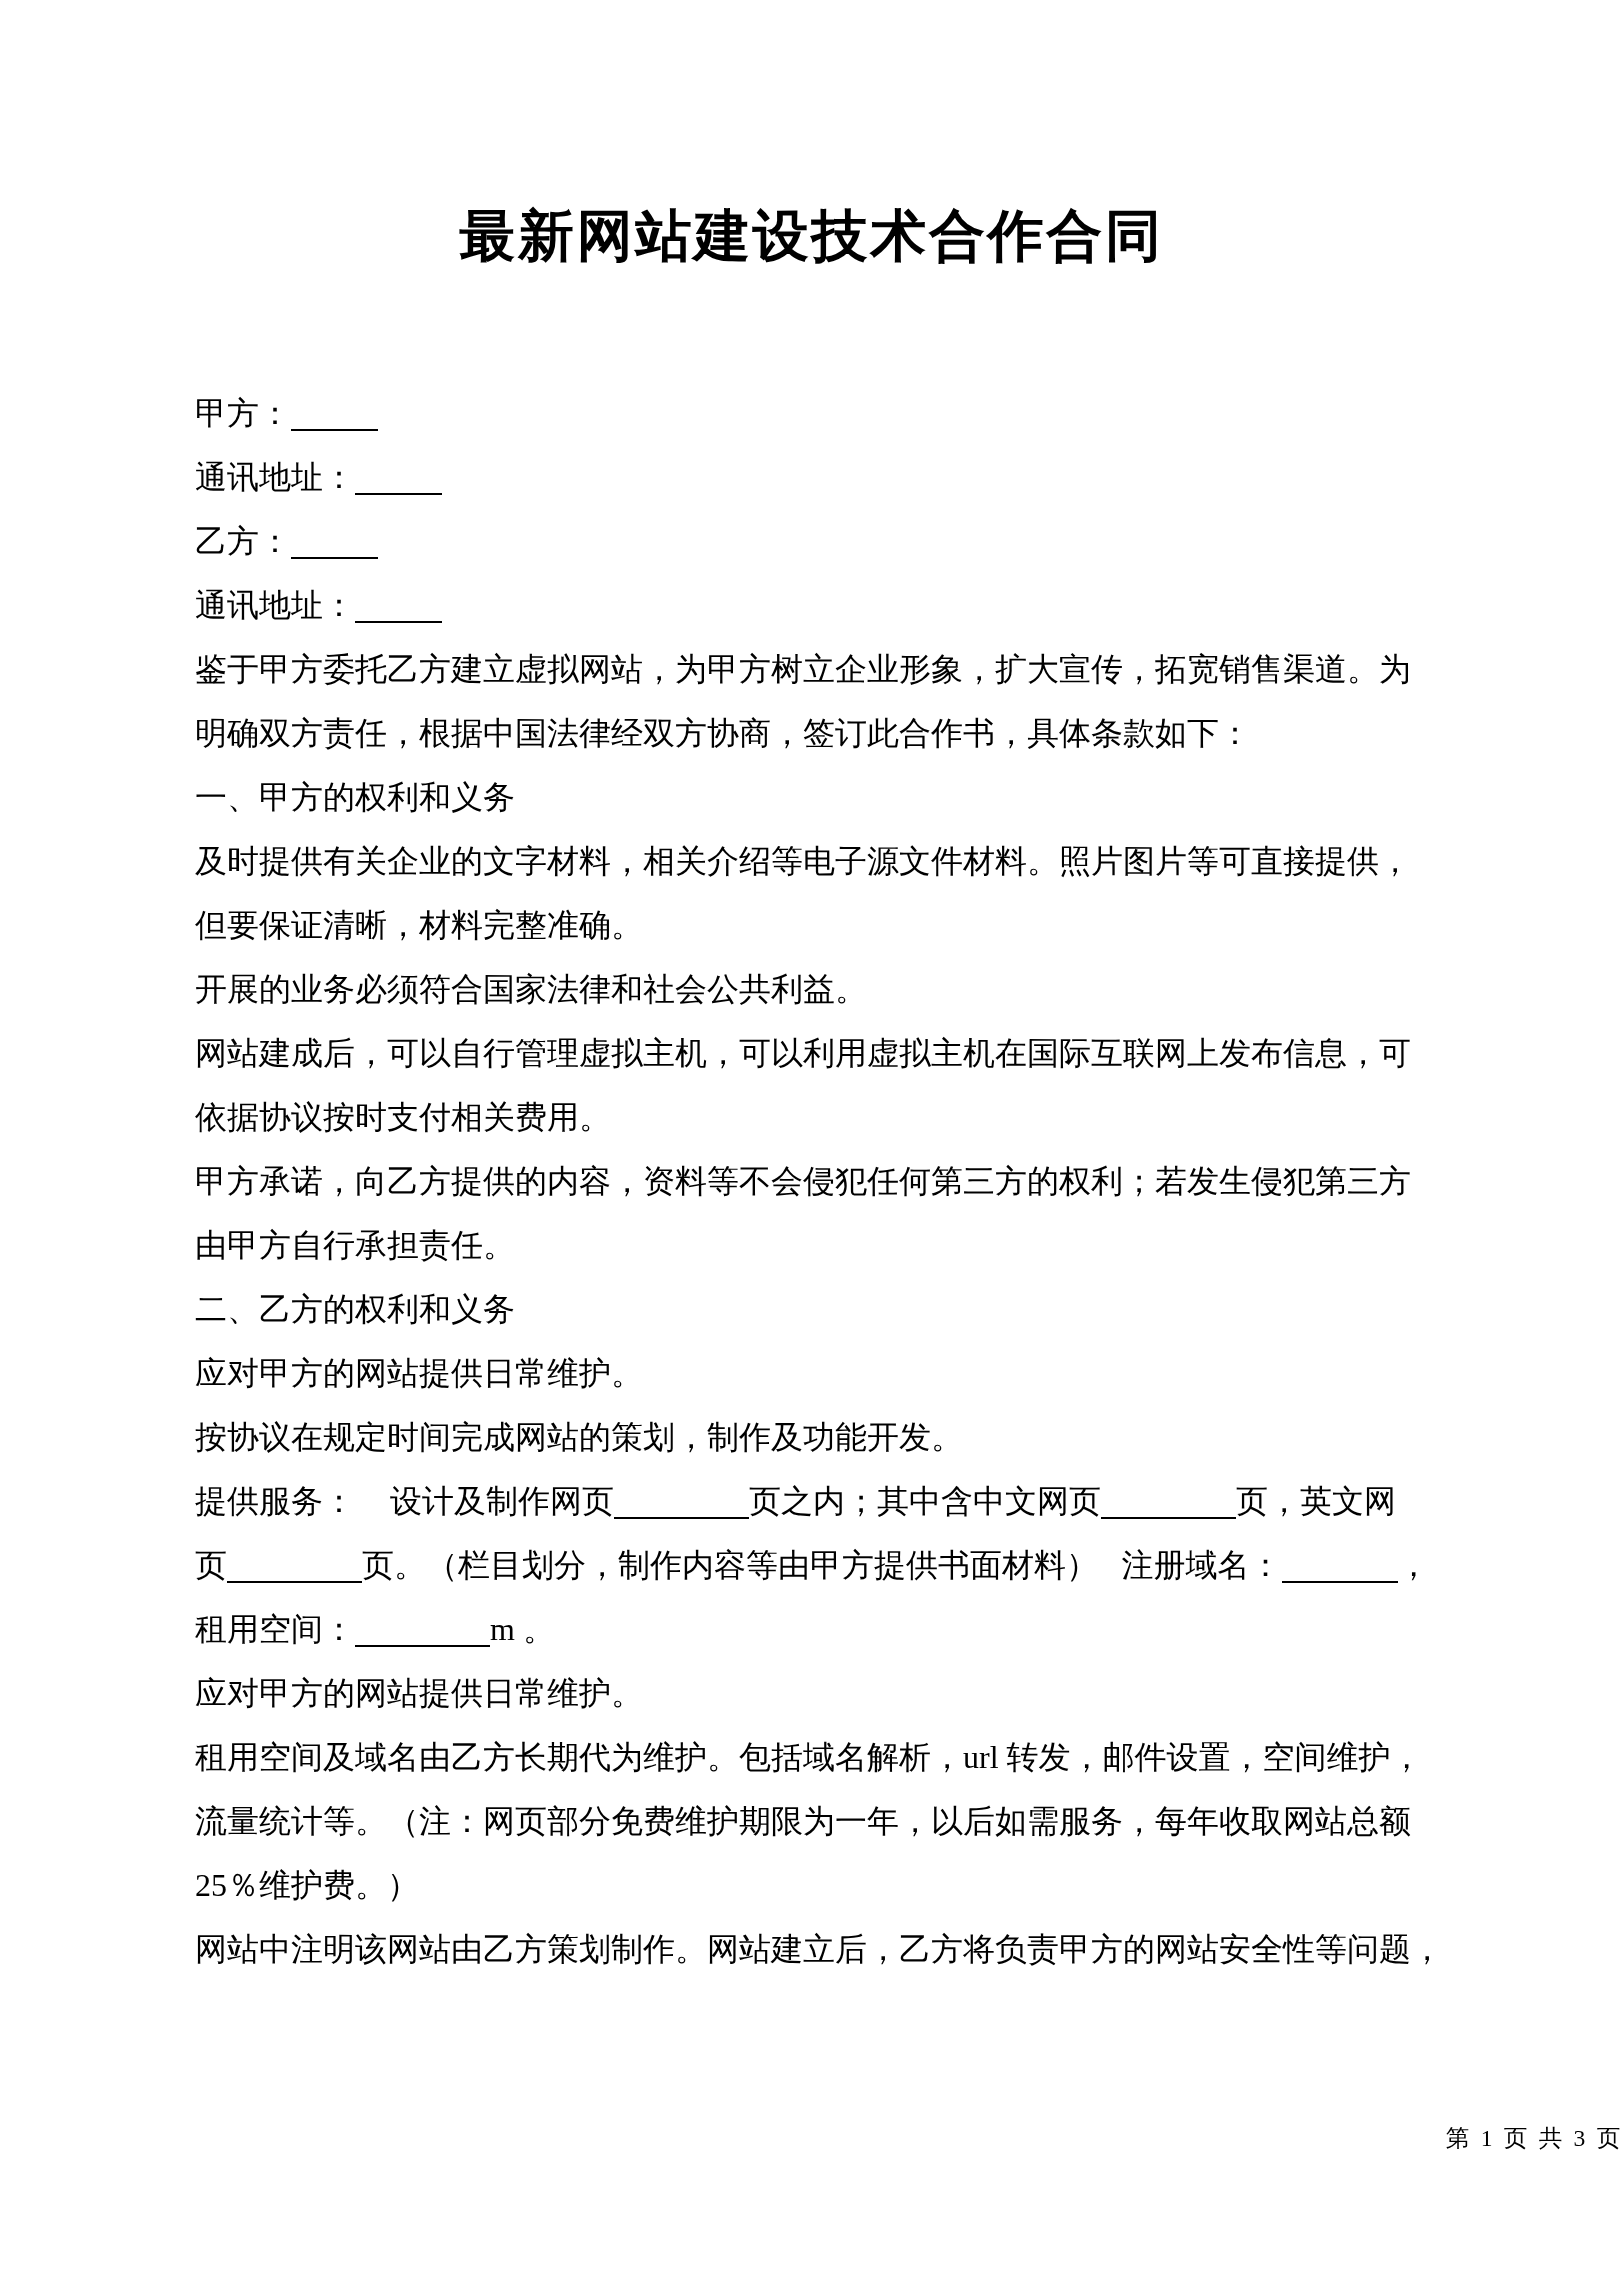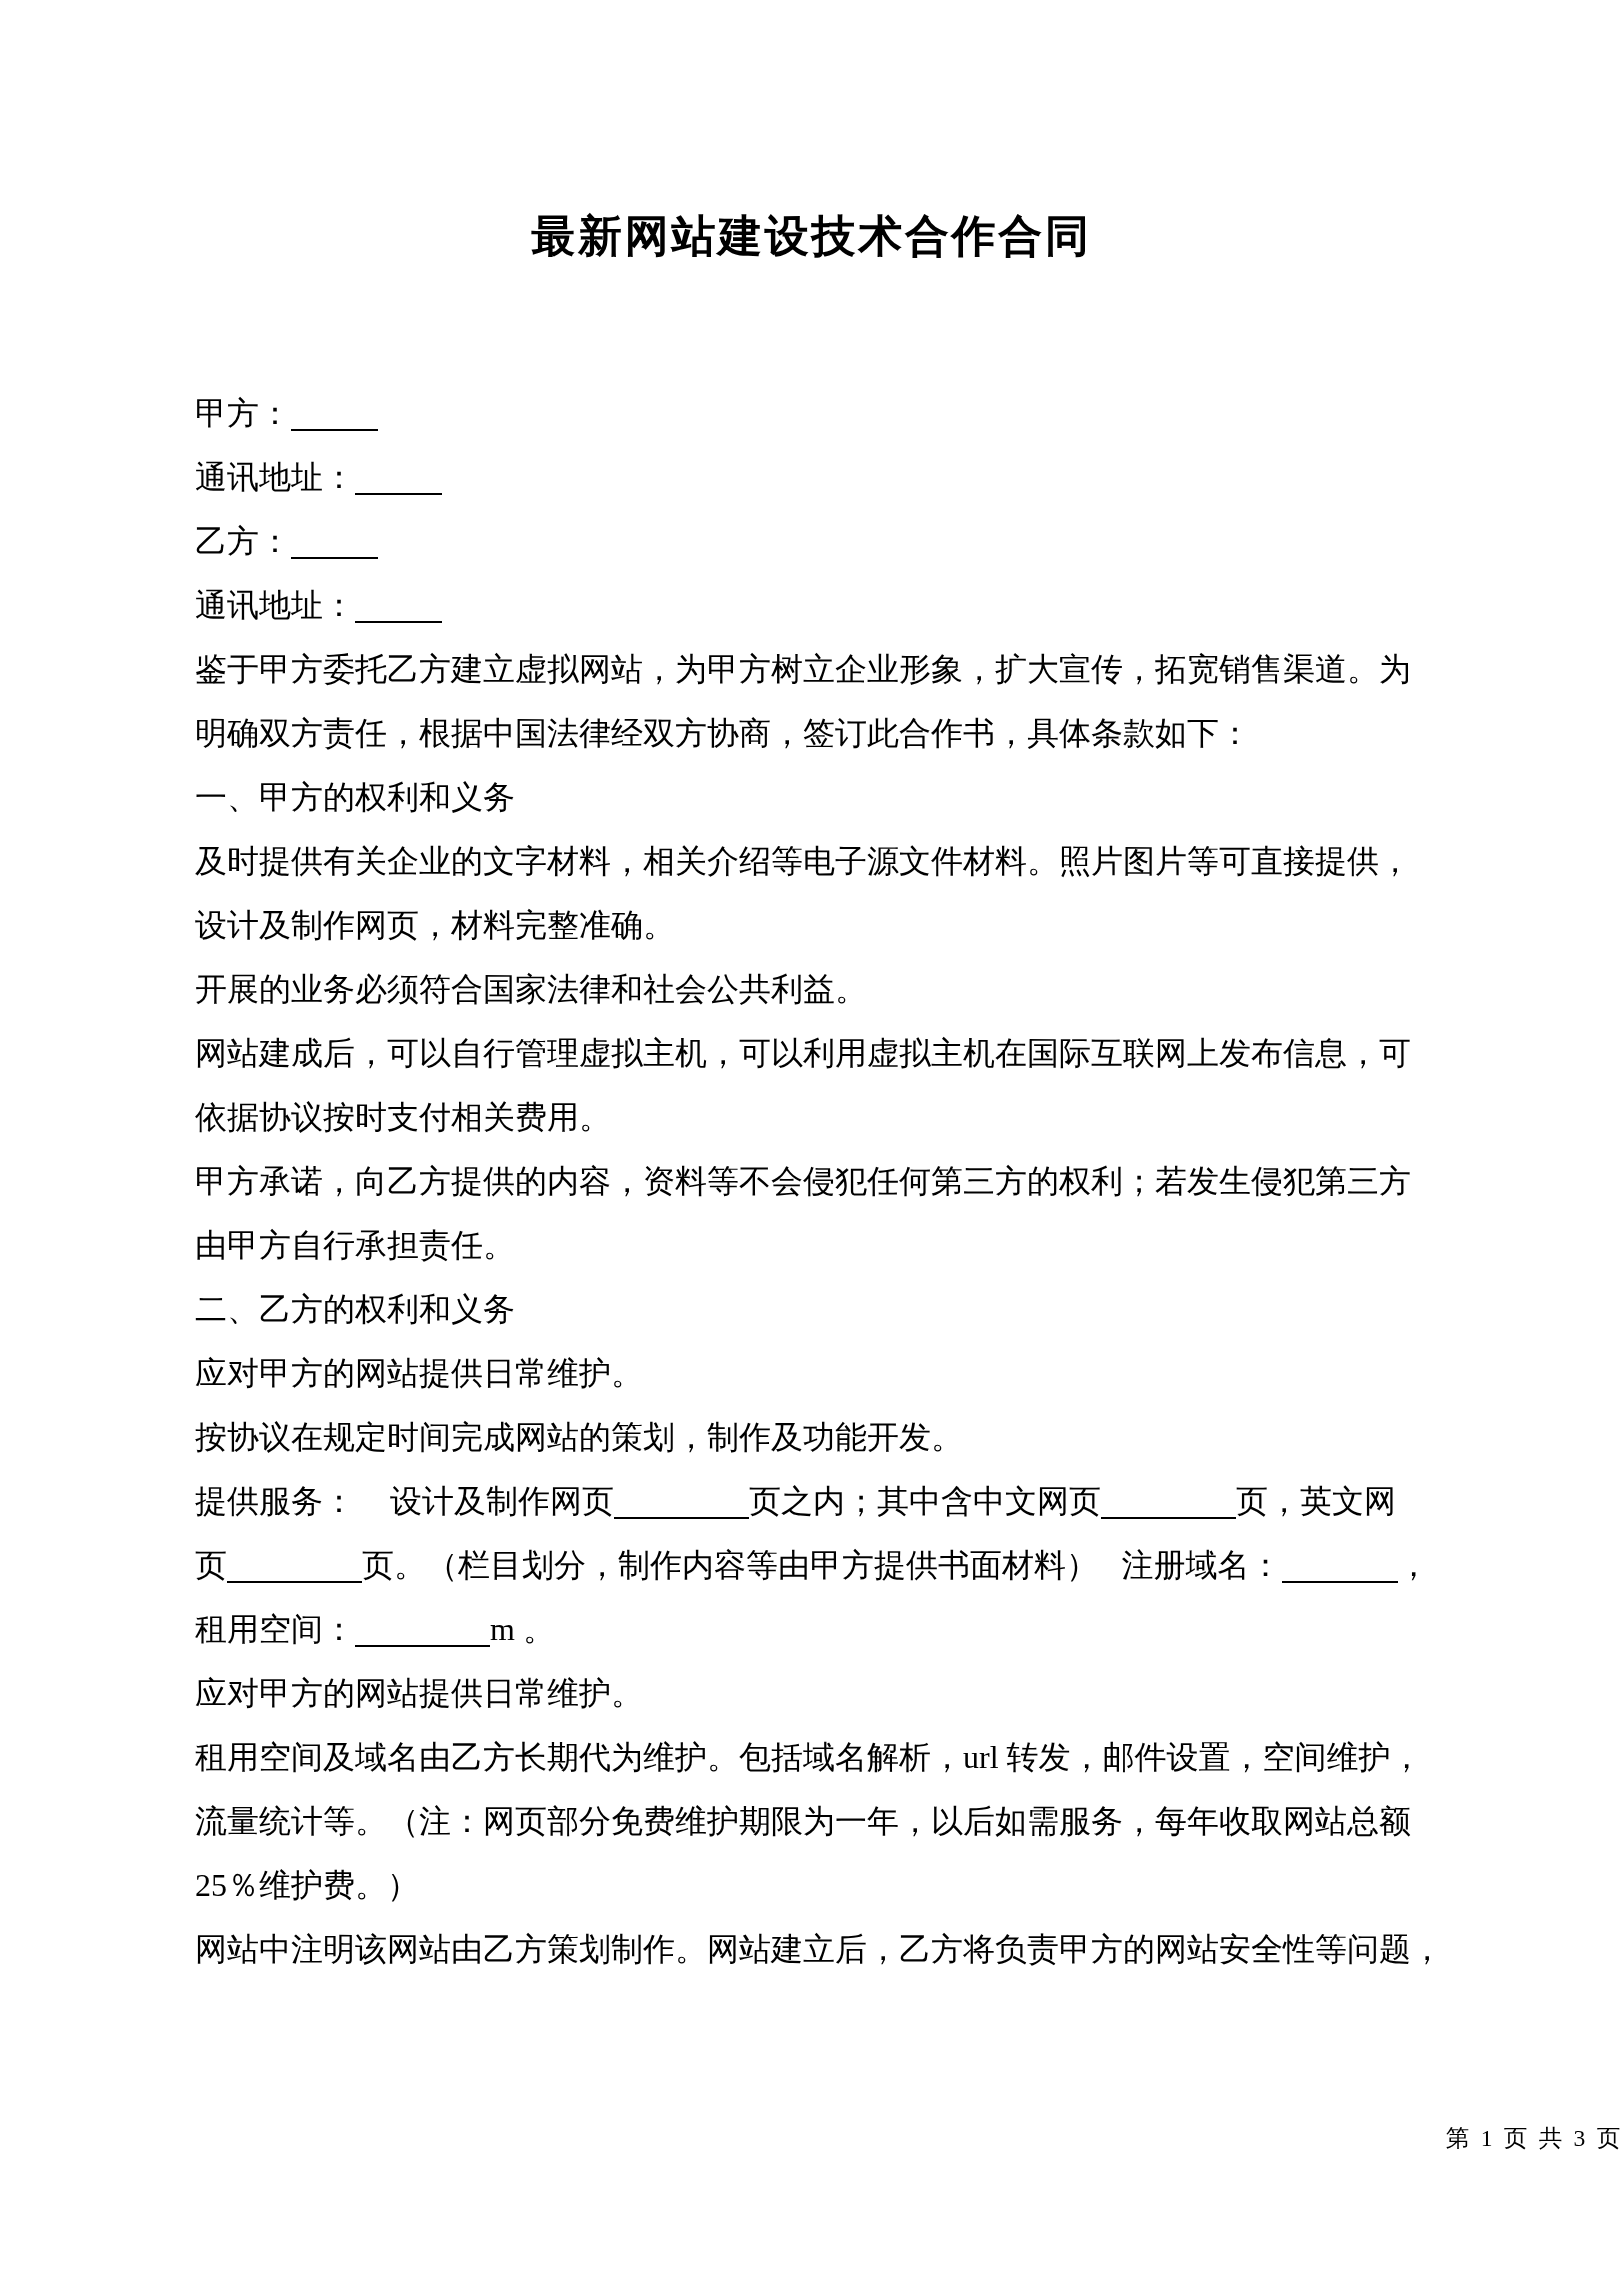--- a/index.html
+++ b/index.html
@@ -22,21 +22,21 @@
     height: 2294px;
     background: #ffffff;
   }
   .doc-title {
     position: absolute;
     top: 204px;
     left: 0;
     width: 100%;
     margin: 0;
     text-align: center;
-    font-size: 44px;
+    font-size: 56px;
     font-weight: bold;
     letter-spacing: 2.7px;
     line-height: 65px;
     white-space: nowrap;
   }
   .body-lines {
     position: absolute;
     top: 381px;
     left: 195px;
     width: 1244px;
@@ -79,21 +79,21 @@
 
   <div class="body-lines" id="body-lines">
       <div class="line"><span class="text-run">甲方：</span><span class="blank-field" style="width: 87px; border-bottom-color: rgb(0, 0, 0);"></span></div>
       <div class="line"><span class="text-run">通讯地址：</span><span class="blank-field" style="width: 87px; border-bottom-color: rgb(0, 0, 0);"></span></div>
       <div class="line"><span class="text-run">乙方：</span><span class="blank-field" style="width: 87px; border-bottom-color: rgb(0, 0, 0);"></span></div>
       <div class="line"><span class="text-run">通讯地址：</span><span class="blank-field" style="width: 87px; border-bottom-color: rgb(0, 0, 0);"></span></div>
       <div class="line"><span class="text-run">鉴于甲方委托乙方建立虚拟网站，为甲方树立企业形象，扩大宣传，拓宽销售渠道。为</span></div>
       <div class="line"><span class="text-run">明确双方责任，根据中国法律经双方协商，签订此合作书，具体条款如下：</span></div>
       <div class="line"><span class="text-run">一、甲方的权利和义务</span></div>
       <div class="line"><span class="text-run">及时提供有关企业的文字材料，相关介绍等电子源文件材料。照片图片等可直接提供，</span></div>
-      <div class="line"><span class="text-run">设计及制作网页，材料完整准确。</span></div>
+      <div class="line"><span class="text-run">但要保证清晰，材料完整准确。</span></div>
       <div class="line"><span class="text-run">开展的业务必须符合国家法律和社会公共利益。</span></div>
       <div class="line"><span class="text-run">网站建成后，可以自行管理虚拟主机，可以利用虚拟主机在国际互联网上发布信息，可</span></div>
       <div class="line"><span class="text-run">依据协议按时支付相关费用。</span></div>
       <div class="line"><span class="text-run">甲方承诺，向乙方提供的内容，资料等不会侵犯任何第三方的权利；若发生侵犯第三方</span></div>
       <div class="line"><span class="text-run">由甲方自行承担责任。</span></div>
       <div class="line"><span class="text-run">二、乙方的权利和义务</span></div>
       <div class="line"><span class="text-run">应对甲方的网站提供日常维护。</span></div>
       <div class="line"><span class="text-run">按协议在规定时间完成网站的策划，制作及功能开发。</span></div>
       <div class="line"><span class="text-run">提供服务：</span><span class="gap" style="width: 35px;"></span><span class="text-run">设计及制作网页</span><span class="blank-field" style="width: 135px; border-bottom-color: rgb(0, 0, 0);"></span><span class="text-run">页之内；其中含中文网页</span><span class="blank-field" style="width: 135px; border-bottom-color: rgb(0, 0, 0);"></span><span class="text-run">页，英文网</span></div>
       <div class="line"><span class="text-run">页</span><span class="blank-field" style="width: 135px; border-bottom-color: rgb(0, 0, 0);"></span><span class="text-run">页。（栏目划分，制作内容等由甲方提供书面材料）</span><span class="gap" style="width: 23.6px;"></span><span class="text-run">注册域名：</span><span class="blank-field" style="width: 116px; border-bottom-color: rgb(0, 0, 0);"></span><span class="text-run">，</span></div>

